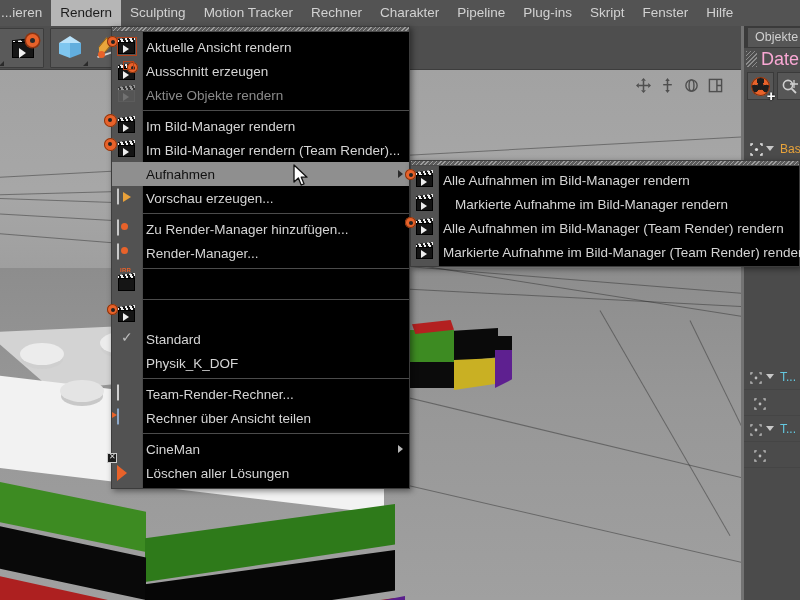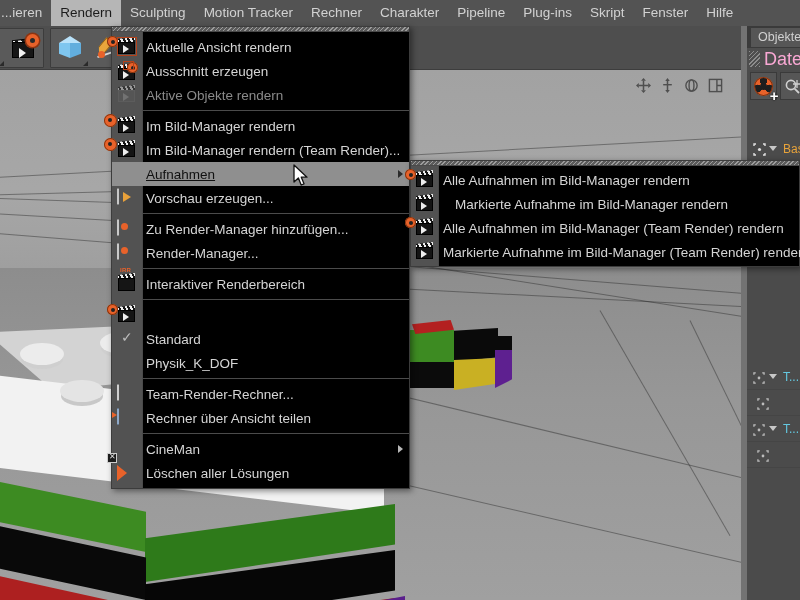--- a/index.html
+++ b/index.html
@@ -153,21 +153,21 @@
   
   .brick { position: absolute; }
   .face { position: absolute; }
 
   
   .rightpanel {
     position: absolute; right: 0; top: 26px;
     width: 59px; height: 574px;
     background: #4b4b4b;
     z-index: 12;
-    border-left: 6px solid #737373;
+    border-left: 3px solid #737373;
   }
   .rp-tabbar {
     position: absolute; left: 0; top: 0; width: 59px; height: 22px;
     background: #3a3a3a;
   }
   .rp-tab {
     position: absolute; left: 4px; top: 2px;
     height: 19px; line-height: 19px;
     padding: 0 7px;
     font-size: 12.5px; color: #d0d0d0;
@@ -256,21 +256,21 @@
     position: relative;
     height: 24px;
     display: flex; align-items: center;
     padding-left: 34px; padding-right: 16px;
     font-size: 13.5px;
     color: #d5d5d5;
     white-space: nowrap;
     cursor: default;
   }
   .menu-item.disabled { color: #8a8a8a; }
-  .menu-item.highlight { background: #8f8f8f; color: #111; text-decoration: underline; }
+  .menu-item.highlight { background: #8f8f8f; color: #111; }
   .menu-sep {
     height: 1px; margin: 3px 0;
     background: #6b6b6b;
     border-bottom: 1px solid #4b4b4b;
   }
   .menu-ico {
     position: absolute; left: 5px; top: 2px;
     width: 21px; height: 20px;
   }
   .menu-arrow {
@@ -735,21 +735,20 @@
       </span>
       <span>Render-Manager...</span>
     </div>
 
     <div class="menu-sep"></div>
 
     <div class="menu-item">
       <span class="menu-ico">
         <span class="mi-irr"><span class="s"></span><span class="b"></span><span class="t">IRR</span></span>
       </span>
-      <span>Interaktiver Renderbereich</span>
     </div>
 
     <div class="menu-sep"></div>
 
     <div class="menu-item">
       <span class="menu-ico">
         <span class="mi-clap"><span class="s"></span><span class="b"></span><span class="p"></span><span class="mi-orange"></span></span>
       </span>
     </div>
     <div class="menu-item">

